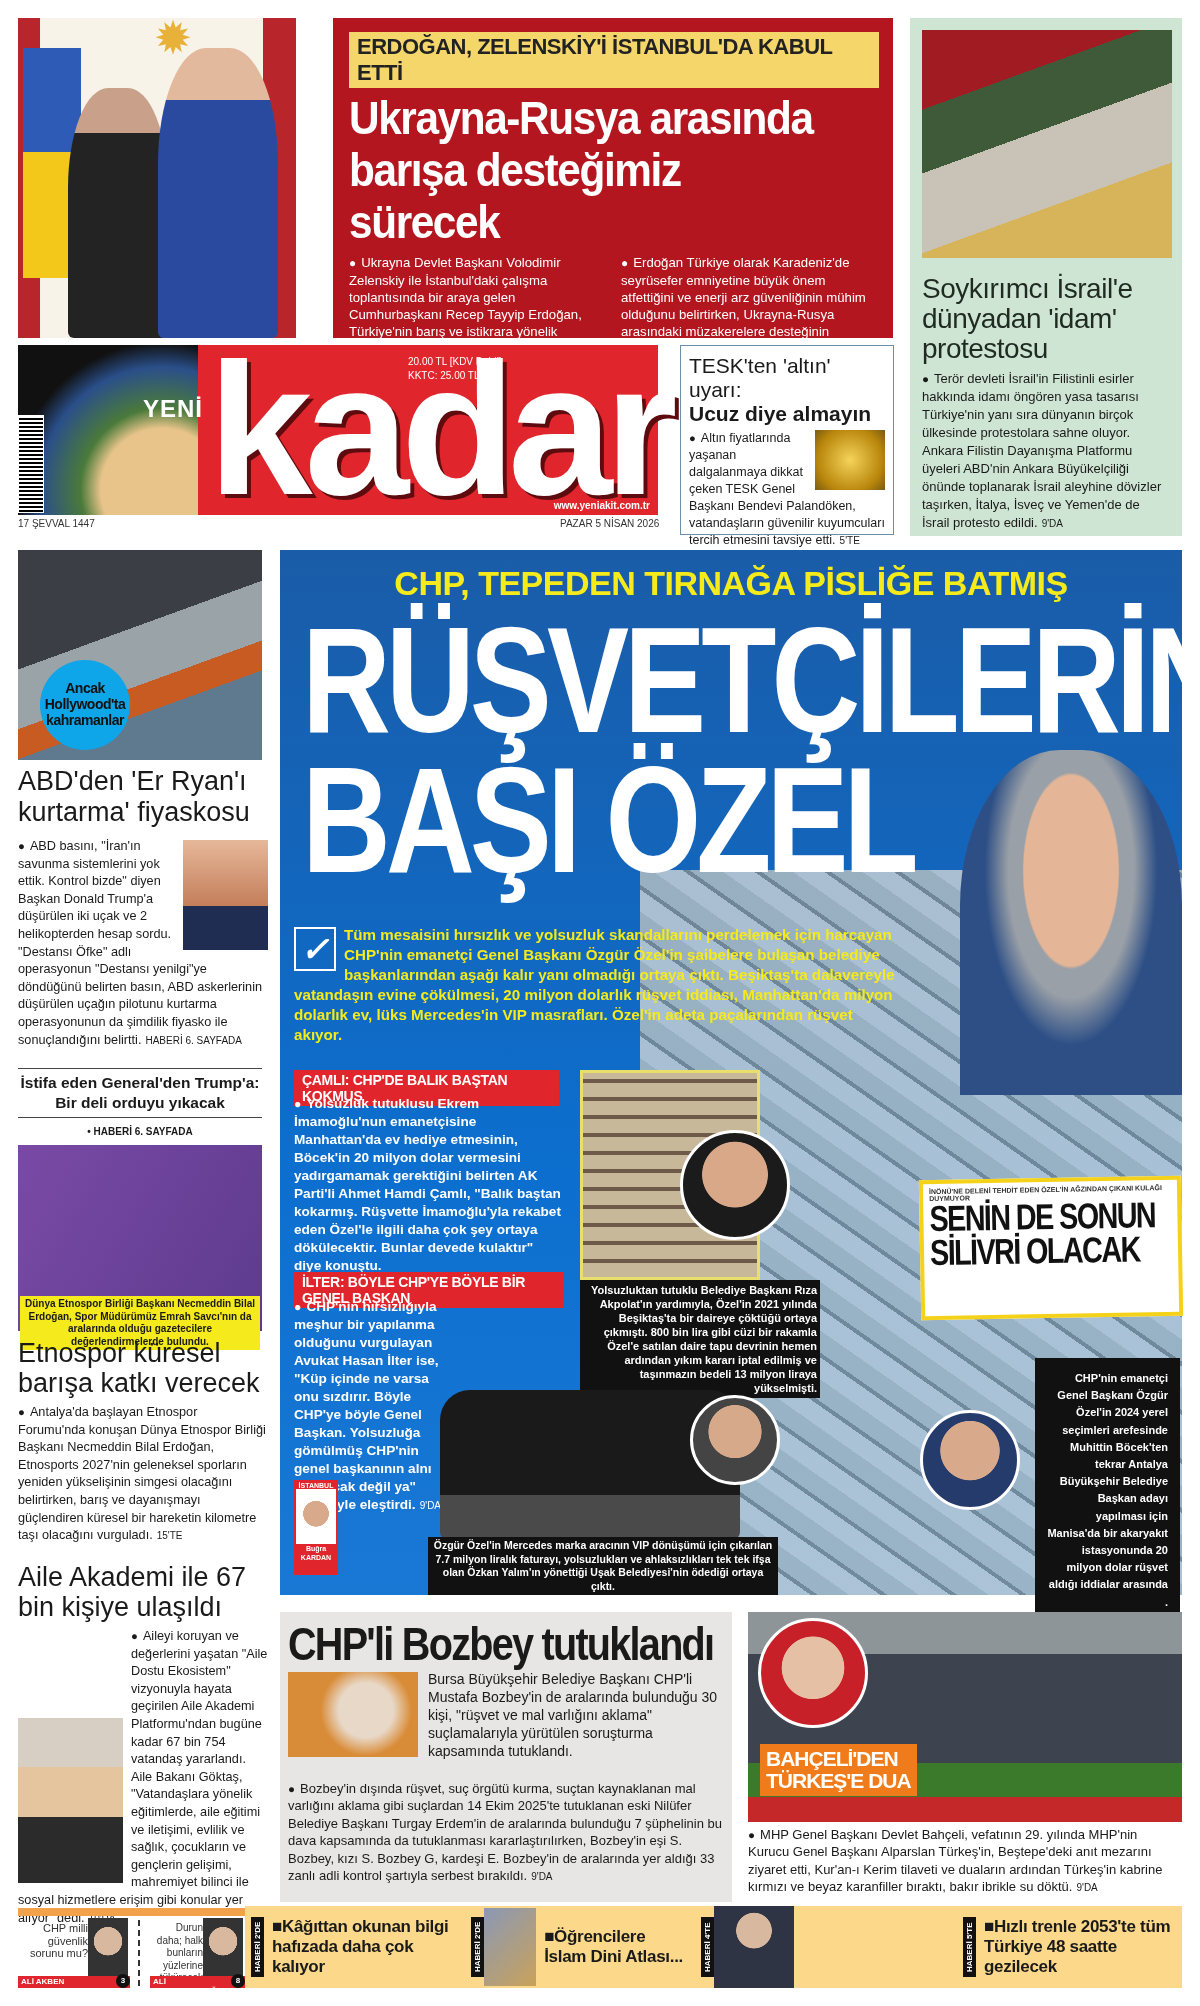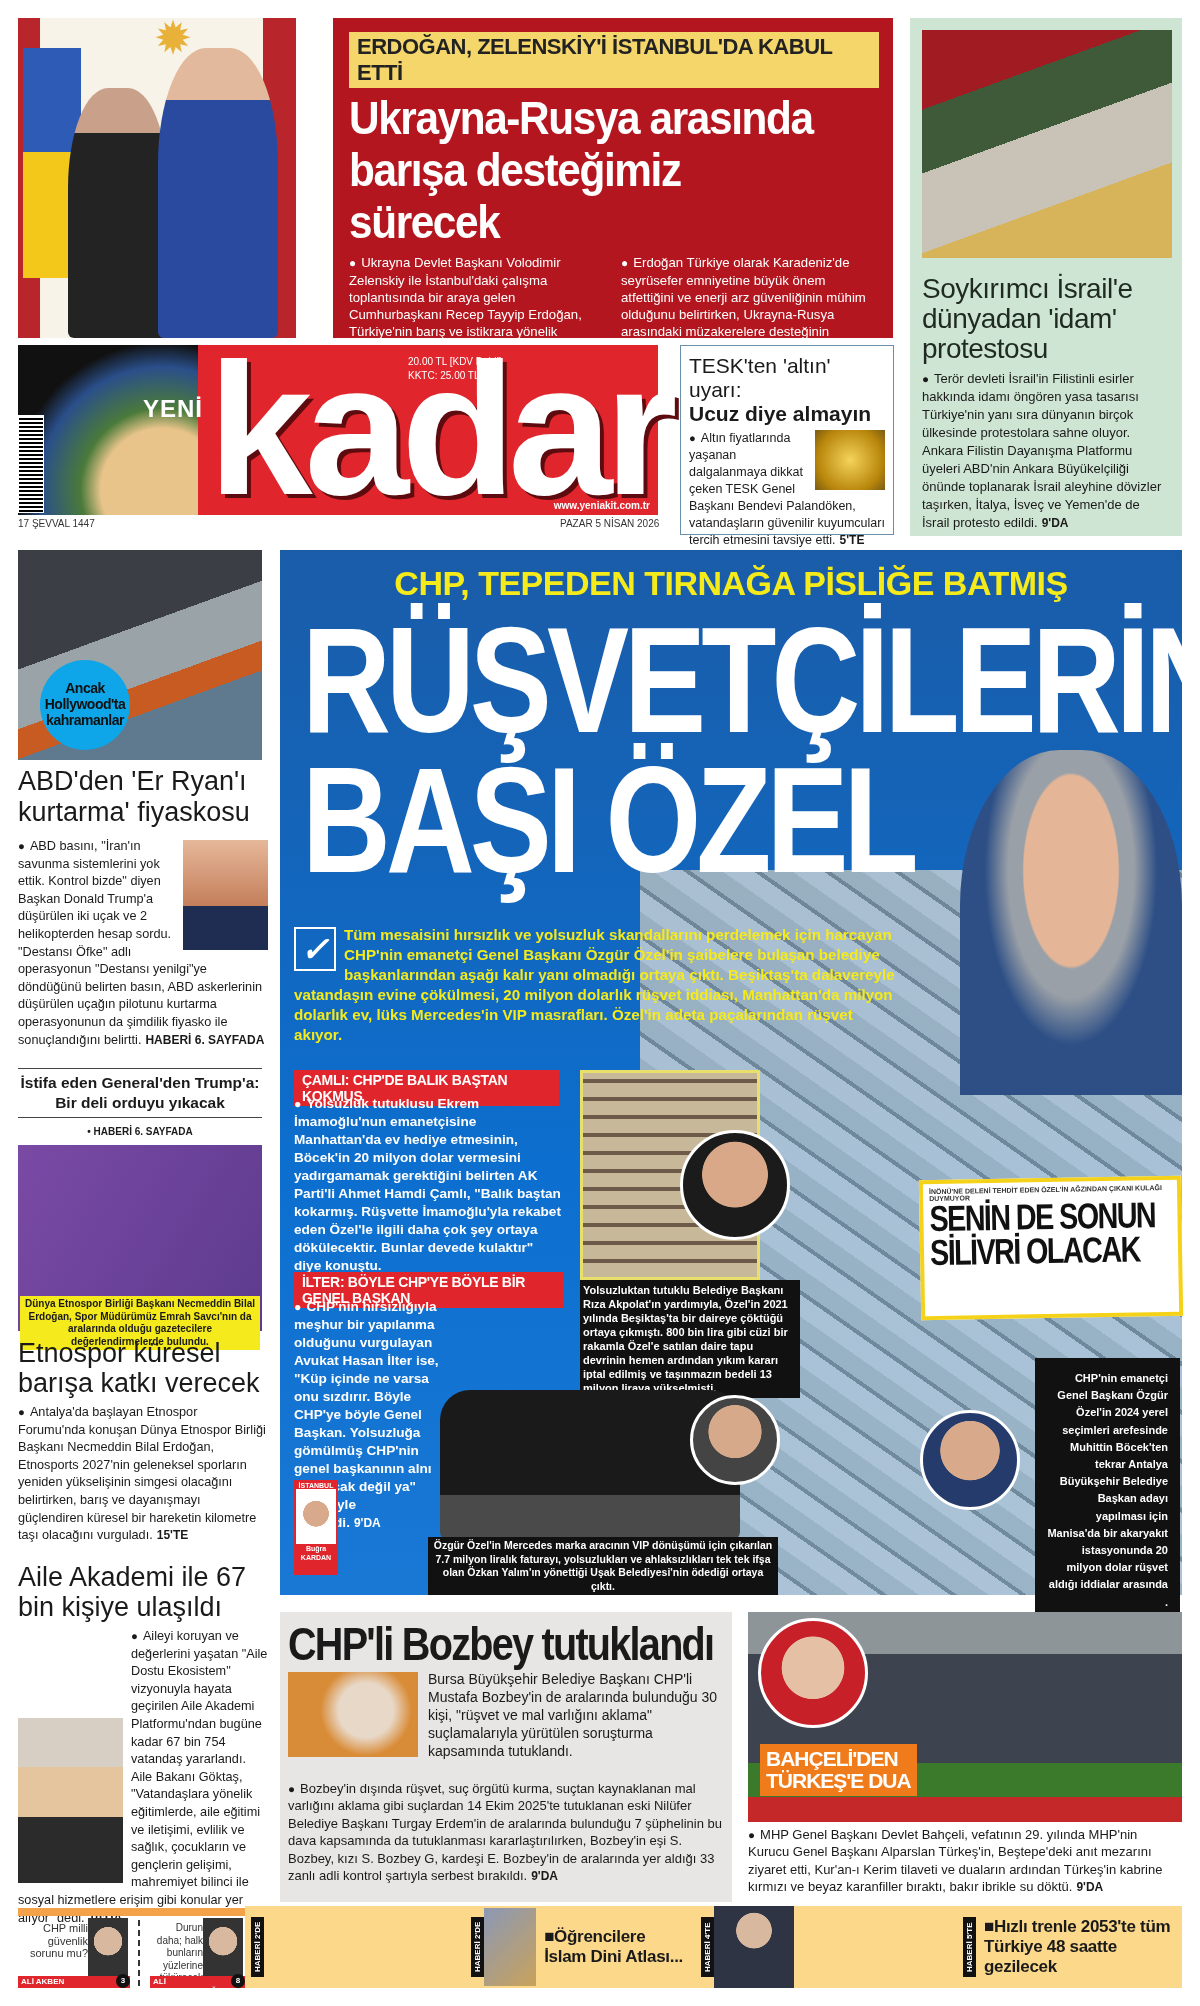--- a/index.html
+++ b/index.html
@@ -1,20 +1,20 @@
 <!DOCTYPE html>
 <html><head>
 <meta charset="utf-8">
 <style>
 *{box-sizing:border-box;margin:0;padding:0}
 body{width:1200px;height:2006px;background:#fff;font-family:"Liberation Sans",sans-serif;color:#1a1a1a;position:relative;overflow:hidden}
 .abs{position:absolute}
 .cond{font-family:"Liberation Sans",sans-serif;font-weight:bold;letter-spacing:-1px}
 .bullet::before{content:"\25CF";margin-right:5px;font-size:0.9em}
-.ref{font-size:12px;font-weight:bold;margin-left:4px}
+.ref{font-size:10px;font-weight:normal;margin-left:4px}
 
 
 #erdogan-photo{left:18px;top:18px;width:278px;height:320px;background:linear-gradient(90deg,#b8252a 0%,#b8252a 8%,#f7f3e9 8%,#f7f3e9 88%,#b8252a 88%)}
 .ukr-flag{left:5px;top:30px;width:58px;height:230px;background:linear-gradient(#2d5bb5 0 45%,#f3c81a 45%)}
 .sun{left:110px;top:0;width:90px;height:40px;color:#e8b13a;font-size:46px;text-align:center;line-height:40px}
 .person{border-radius:40% 40% 6px 6px}
 #red-box{left:333px;top:18px;width:560px;height:320px;background:#b4161f;padding:14px 14px 10px 16px}
 #red-kicker{display:inline-block;background:#f5d66b;color:#222;font-weight:bold;font-size:22px;padding:2px 8px;letter-spacing:-0.5px}
 #red-headline{color:#fff;font-size:46px;line-height:52px;margin-top:4px;font-weight:bold;letter-spacing:-1.5px;transform:scaleX(0.92);transform-origin:left}
 .red-cols{display:flex;gap:14px;margin-top:6px;color:#fff;font-size:13.2px;line-height:17px}
@@ -67,21 +67,21 @@
 #money-bg{left:360px;top:320px;width:542px;height:725px;background:repeating-linear-gradient(35deg,#dcdcd8 0 18px,#8e918c 18px 22px,#c5c8c2 22px 40px);opacity:0.75}
 #lede{left:14px;top:375px;width:610px;color:#f5ea1a;font-weight:bold;font-size:15.2px;line-height:20px}
 #check-icon{float:left;width:42px;height:44px;border:2px solid #fff;color:#fff;font-size:34px;line-height:40px;text-align:center;margin:2px 8px 0 0;font-style:italic}
 .sub-bar{background:#e0262c;color:#fff;font-weight:bold;font-size:14px;padding:2px 8px;letter-spacing:-0.3px}
 #camli-bar{left:14px;top:520px;width:265px}
 #camli-body{left:14px;top:545px;width:270px;color:#fff;font-weight:bold;font-size:13.6px;line-height:18px}
 #ilter-bar{left:14px;top:722px;width:270px}
 #ilter-body{left:14px;top:748px;width:270px;color:#fff;font-weight:bold;font-size:13.6px;line-height:18px}
 #building-photo{left:300px;top:520px;width:180px;height:210px;background:repeating-linear-gradient(0deg,#c8b89a 0 14px,#6e5a48 14px 18px);border:3px solid #e8e06a}
 #akpolat-face{left:400px;top:580px;width:110px;height:110px;border-radius:50%;background:radial-gradient(circle at 50% 40%,#d9a888 0 40%,#1b1b1b 41%);border:3px solid #fff}
-#akpolat-caption{left:300px;top:730px;width:220px;background:#111;color:#fff;font-size:11px;font-weight:bold;line-height:14px;padding:3px;text-align:left}
+#akpolat-caption{left:300px;top:730px;width:240px;background:#111;color:#fff;font-size:11px;font-weight:bold;line-height:14px;padding:3px;text-align:right}
 #senin-clip{left:640px;top:628px;width:262px;height:140px;background:#fff;border:4px solid #f5d21a;padding:4px 6px;transform:rotate(-1deg)}
 #senin-kicker{font-size:7px;font-weight:bold;color:#333}
 #senin-headline{font-weight:bold;font-size:36px;line-height:34px;letter-spacing:-2px;color:#111;transform:scaleX(0.8);transform-origin:left;white-space:nowrap}
 #bocek-caption{left:755px;top:808px;width:145px;background:#111;color:#fff;font-weight:bold;font-size:11px;line-height:17.2px;text-align:right;padding:12px}
 #mercedes-photo{left:300px;top:850px;width:180px;height:150px;background:linear-gradient(#1a1a1a 0 70%,#4a4a4a 70%);border-radius:30px 30px 8px 8px}
 #yalim-face{left:410px;top:845px;width:90px;height:90px;border-radius:50%;background:radial-gradient(circle at 50% 40%,#d6a98a 0 40%,#444 41%);border:3px solid #fff}
 #bocek-face{left:640px;top:860px;width:100px;height:100px;border-radius:50%;background:radial-gradient(circle at 50% 40%,#d8a98a 0 40%,#253b6b 41%);border:3px solid #fff}
 #reporter-box{left:14px;top:930px;width:44px;height:95px;background:#e0262c;padding:2px}
 #reporter-city{color:#fff;font-size:7px;font-weight:bold;text-align:center}
 #reporter-photo{width:40px;height:55px;background:radial-gradient(circle at 50% 45%,#d8a98a 0 35%,#fff 36%)}
@@ -258,20 +258,21 @@
 <div id="col-sep" class="abs"></div>
 <div id="col2" class="abs" style="width:95px">
   <div class="col-q" style="font-size:10px">Durun daha; halk bunların yüzlerine tükürecek</div>
   <div class="col-photo"></div>
   <div class="col-name"><span>ALİ KARAHASANOĞLU</span><span class="col-num">8</span></div>
 </div>
 
 <div id="footer-teasers" class="abs" style="left:245px">
   <div class="teaser" style="width:220px">
     <div class="teaser-tag">HABERİ 2'DE</div>
+    <div class="teaser-text">Kâğıttan okunan bilgi hafızada daha çok kalıyor</div>
   </div>
   <div class="teaser" style="width:230px">
     <div class="teaser-tag">HABERİ 2'DE</div>
     <div class="teaser-photo"></div>
     <div class="teaser-text">Öğrencilere İslam Dini Atlası...</div>
   </div>
   <div class="teaser" style="width:262px">
     <div class="teaser-tag">HABERİ 4'TE</div>
     <div class="teaser-photo2"></div>
   </div>

